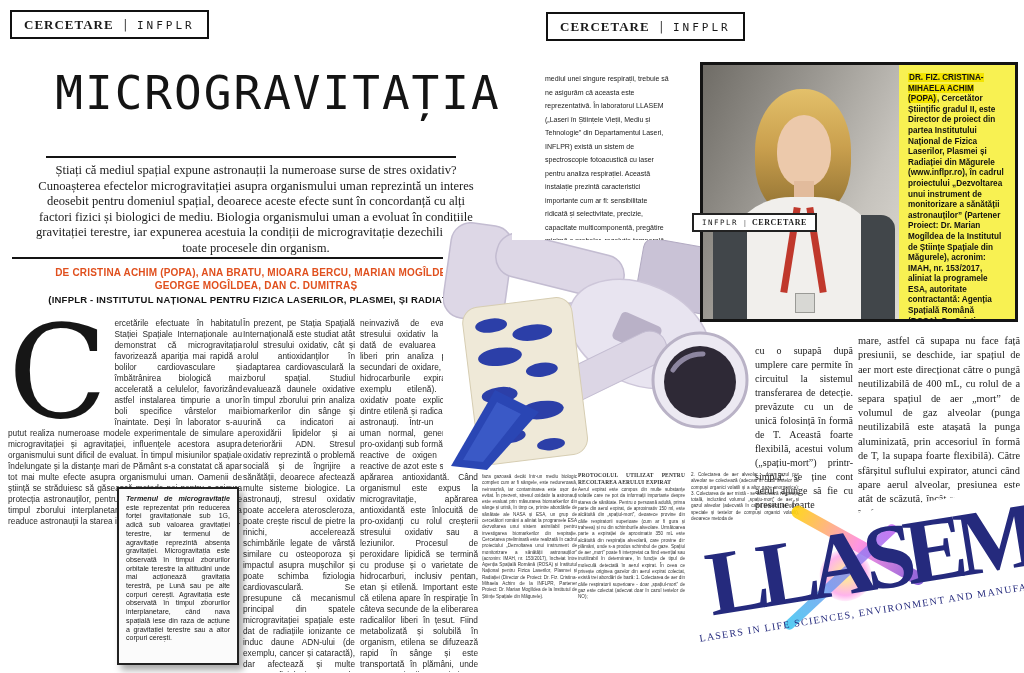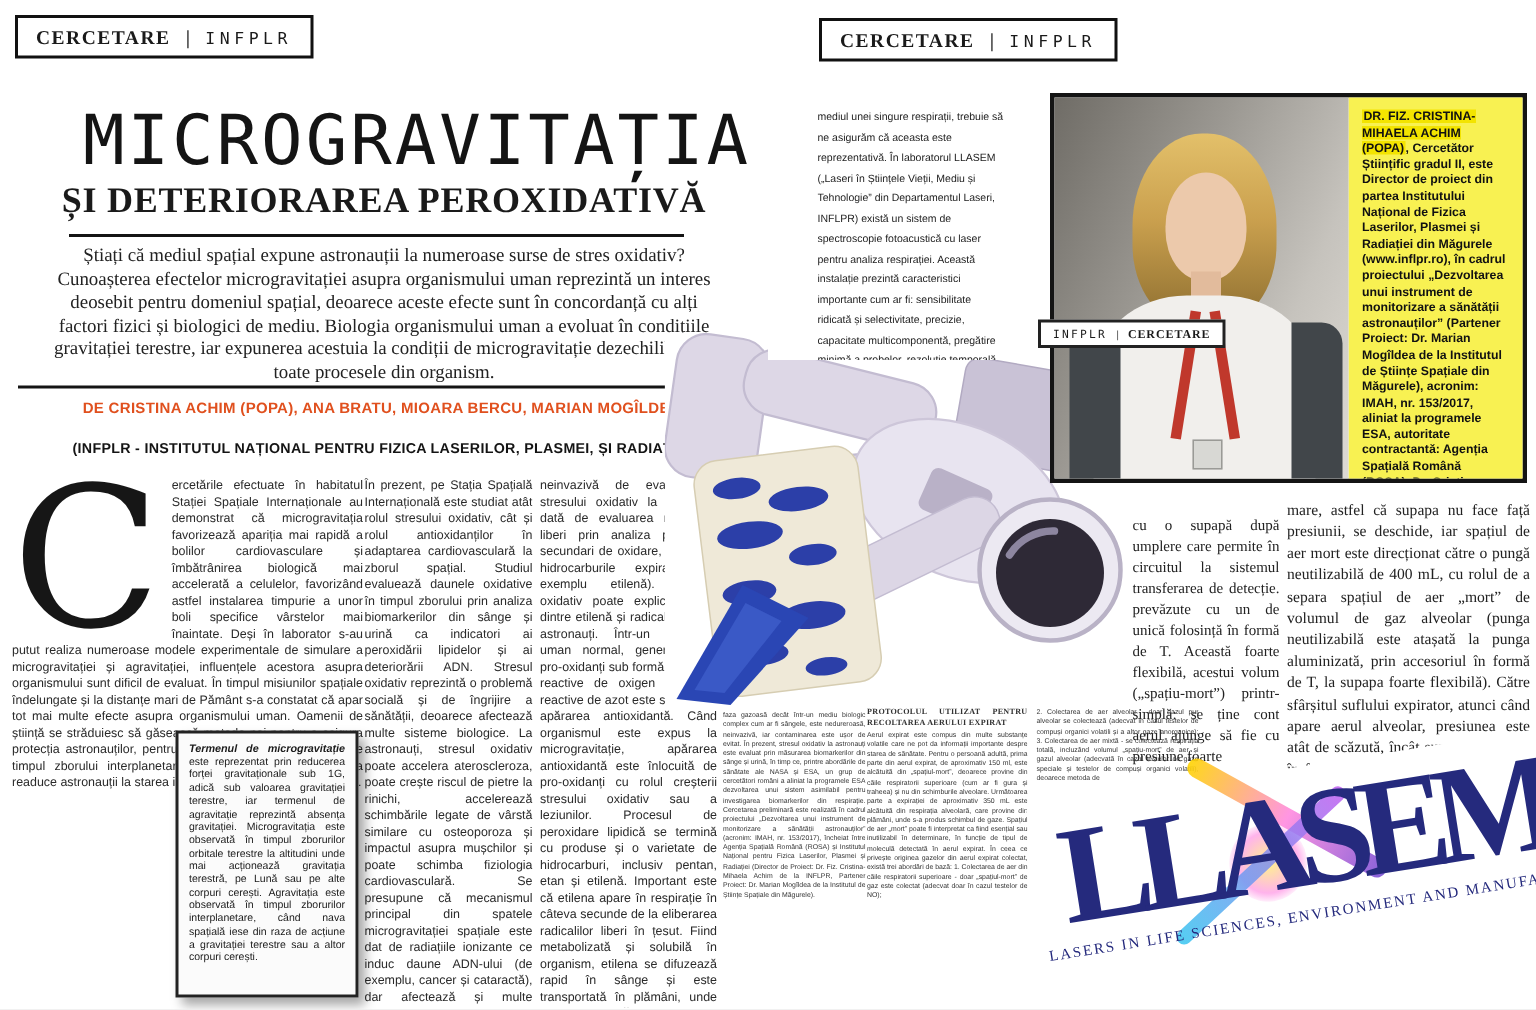--- a/index.html
+++ b/index.html
@@ -115,26 +115,26 @@
 
 <div id="canvas">
 
   <div class="kicker" id="kicker-left">
     <span class="sec">CERCETARE</span>
     <span class="div">|</span>
     <span class="tag">INFPLR</span>
   </div>
 
   <h1 class="title" style="margin:0;padding-left:44px;">MICROGRAVITAȚIA</h1>
-  <h2 class="subtitle" style="margin:0;">ȘI DETERIORAREA PEROXIDATIVĂ</h2>
   <div class="rule" id="rule1"></div>
   <p class="intro" style="margin:0;">Știați că mediul spațial expune astronauții la numeroase surse de stres oxidativ? Cunoașterea efectelor microgravitației asupra organismului uman reprezintă un interes deosebit pentru domeniul spațial, deoarece aceste efecte sunt în concordanță cu alți factori fizici și biologici de mediu. Biologia organismului uman a evoluat în condițiile gravitației terestre, iar expunerea acestuia la condiții de microgravitație dezechilibrează toate procesele din organism.</p>
   <div class="rule" id="rule2"></div>
   <div class="byline" style="color:#e0501e;">
     <div>DE CRISTINA ACHIM (POPA), ANA BRATU, MIOARA BERCU, MARIAN MOGÎLDEA,</div>
+    <div>GEORGE MOGÎLDEA, DAN C. DUMITRAȘ</div>
   </div>
   <div class="affil">(INFPLR - INSTITUTUL NAȚIONAL PENTRU FIZICA LASERILOR, PLASMEI, ȘI RADIAȚIEI)</div>
 
   <div class="bodycol" id="col1">
     <span class="dropcap">C</span><span>ercetările efectuate în habitatul Stației Spațiale Internaționale au demonstrat că microgravitația favorizează apariția mai rapidă a bolilor cardiovasculare și îmbătrânirea biologică mai accelerată a celulelor, favorizând astfel instalarea timpurie a unor boli specifice vârstelor mai înaintate. Deși în laborator s-au putut realiza numeroase modele experimentale de simulare a microgravitației și agravitației, influențele acestora asupra organismului sunt dificil de evaluat. În timpul misiunilor spațiale îndelungate și la distanțe mari de Pământ s-a constatat că apar tot mai multe efecte asupra organismului uman. Oamenii de știință se străduiesc să găsească metode noi pentru a asigura protecția astronauților, pentru a menține riscul sub control pe timpul zborului interplanetar de lungă durată și pentru a readuce astronauții la starea inițială după revenirea pe Pământ.</span>
   </div>
 
   <div class="infobox">
     <b>Termenul de microgravitație</b><span> este reprezentat prin reducerea forței gravitaționale sub 1G, adică sub valoarea gravitației terestre, iar termenul de agravitație reprezintă absența gravitației. Microgravitația este observată în timpul zborurilor orbitale terestre la altitudini unde mai acționează gravitația terestră, pe Lună sau pe alte corpuri cerești. Agravitația este observată în timpul zborurilor interplanetare, când nava spațială iese din raza de acțiune a gravitației terestre sau a altor corpuri cerești.</span>
   </div>

